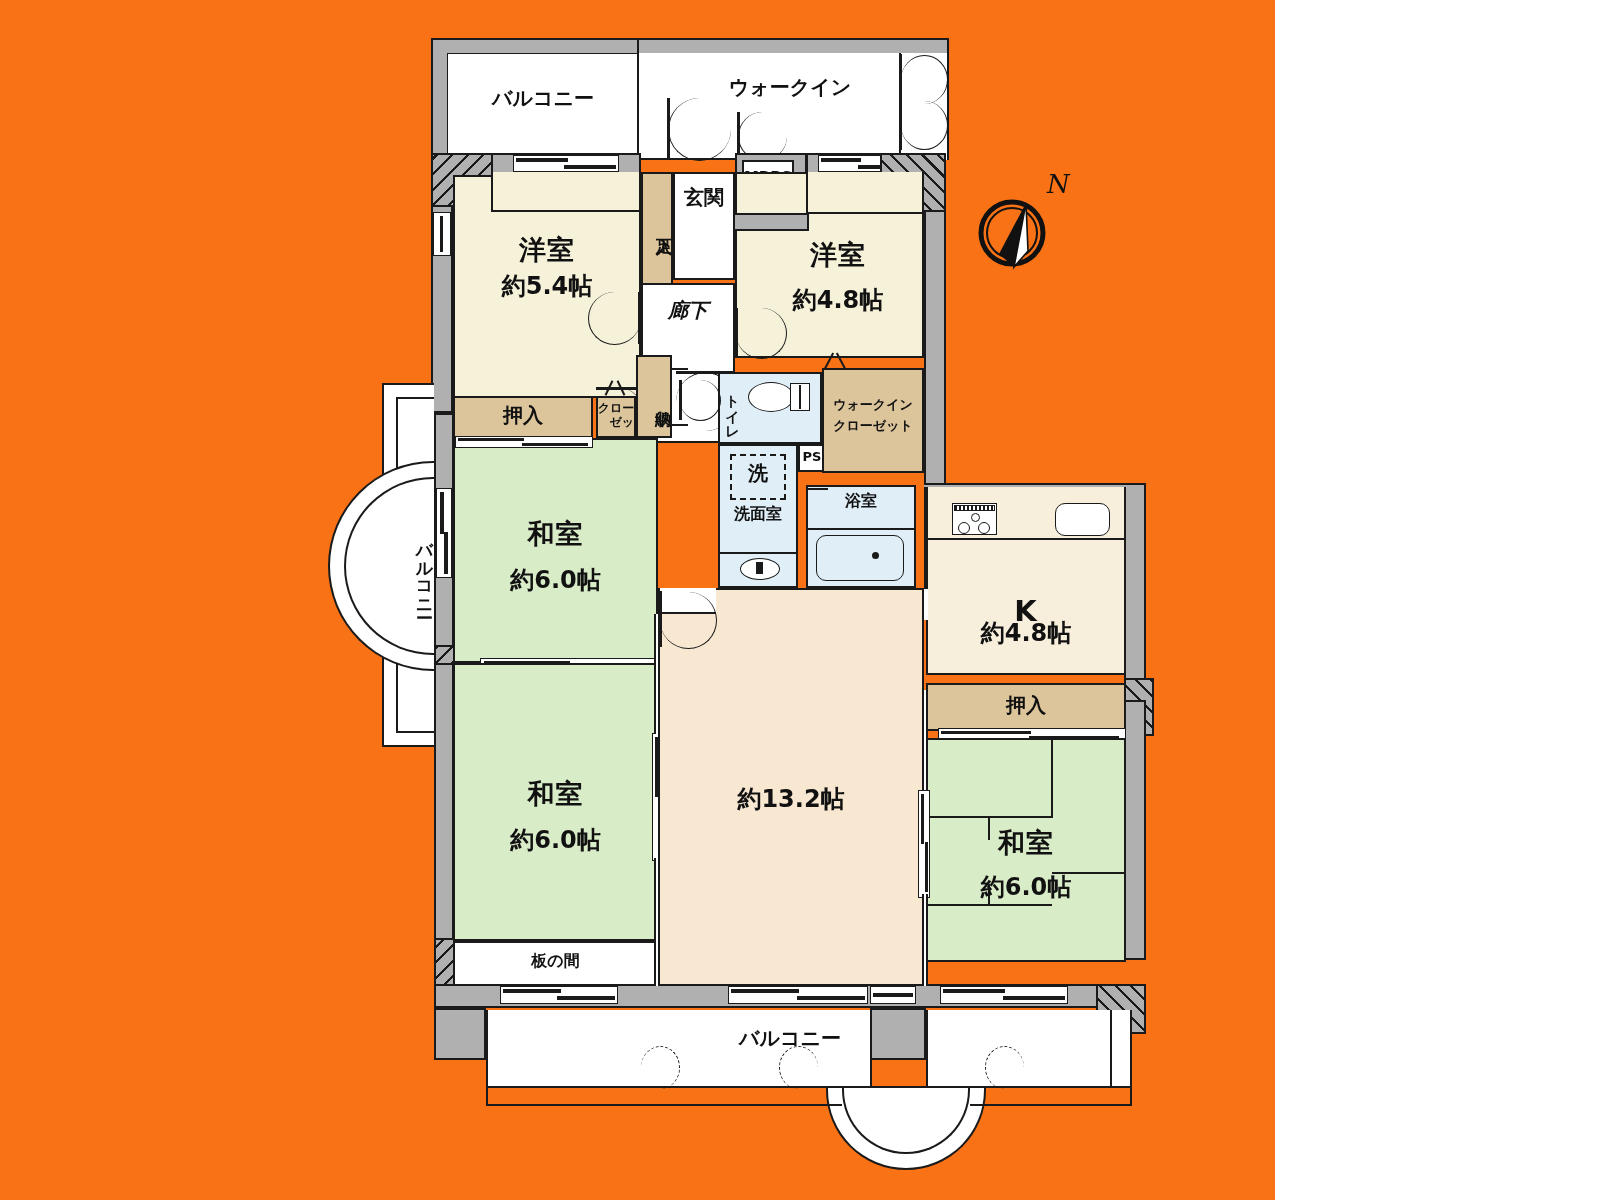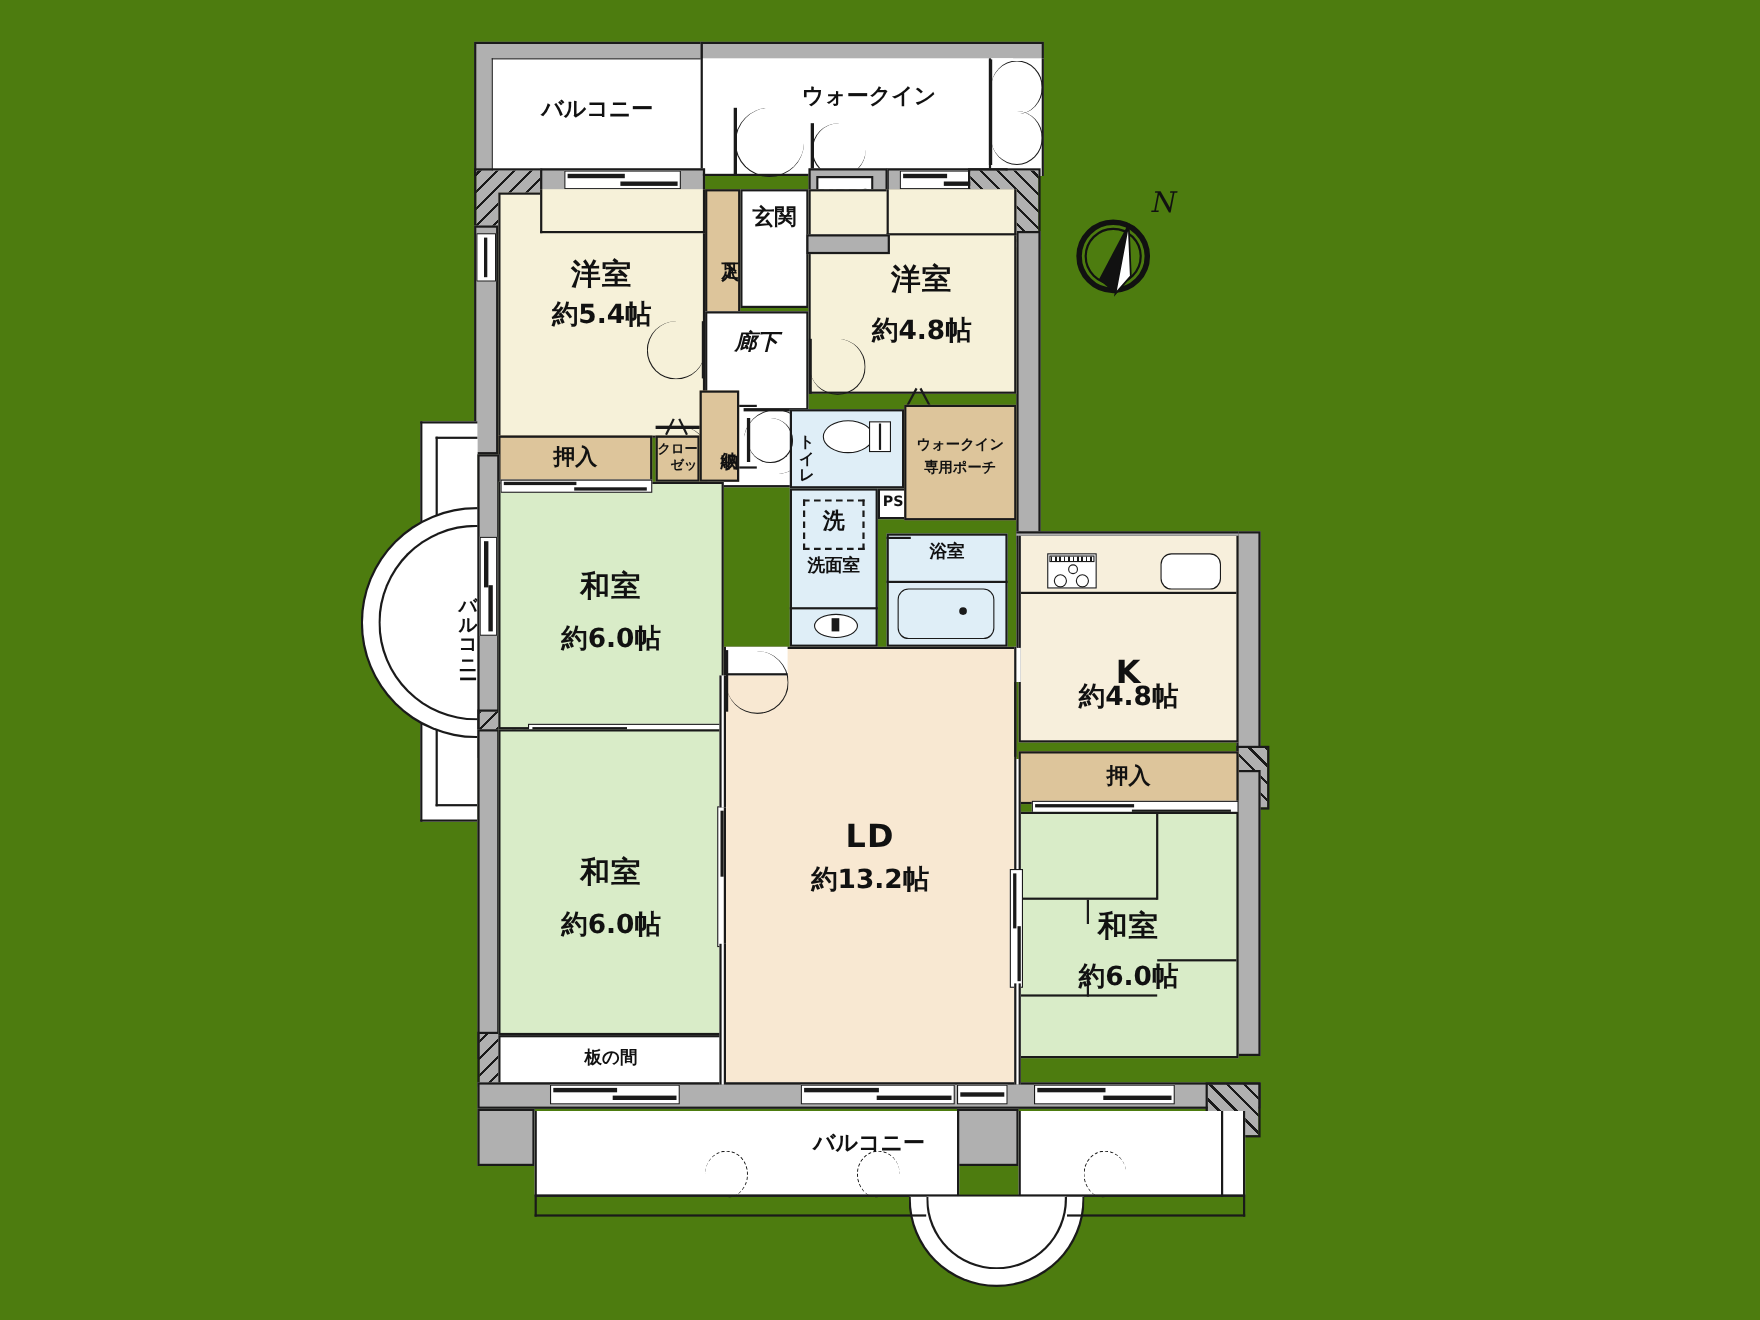--- a/index.html
+++ b/index.html
@@ -1,17 +1,17 @@
 <!DOCTYPE html>
 <html><head>
 <meta charset="utf-8">
 <style>
   html,body{margin:0;padding:0;background:#ffffff;}
   body{width:1600px;height:1200px;font-family:"Liberation Sans","DejaVu Sans",sans-serif;overflow:hidden;}
-  #stage{position:relative;width:1600px;height:1200px;background:#4d7c0f;}
+  #stage{position:relative;width:1275px;height:1200px;background:#f97316;}
 
   
   .rect{position:absolute;box-sizing:border-box;}
   .wall{background:#b0b0b0;border:2px solid #1a1a1a;}
   .room{border:2px solid #1a1a1a;box-sizing:border-box;}
   .white{background:#ffffff;}
   .tatami{background:#d9ecc8;}
   .yousitsu{background:#f6f1d9;}
   .ld{background:#f8e8d2;}
   .kitchen{background:#f7efdc;}
@@ -180,21 +180,21 @@
   <div class="rect room water" style="left:806px;top:485px;width:110px;height:103px;"></div>
   <div class="label lbl-sm" style="left:806px;top:492px;width:110px;">浴室</div>
   <div class="dline" style="left:806px;top:528px;width:110px;height:2px;"></div>
   <div class="fix round" style="left:816px;top:535px;width:88px;height:46px;background:#dfeef7;"></div>
   <div class="fix oval" style="left:872px;top:552px;width:7px;height:7px;background:#1a1a1a;border:none;"></div>
 
   <div class="dline" style="left:806px;top:488px;width:22px;height:2px;"></div>
 
   <div class="rect room closet" style="left:822px;top:368px;width:102px;height:105px;"></div>
   <div class="label lbl-xs" style="left:818px;top:398px;width:110px;font-size:13px;">ウォークイン</div>
-  <div class="label lbl-xs" style="left:818px;top:419px;width:110px;font-size:13px;">専用ポーチ</div>
+  <div class="label lbl-xs" style="left:818px;top:419px;width:110px;font-size:13px;">クローゼット</div>
 
   <div class="rect" style="left:382px;top:383px;width:52px;height:364px;border:2px solid #1a1a1a;border-right:none;background:#fff;box-sizing:border-box;"></div>
   <div class="rect" style="left:396px;top:397px;width:38px;height:336px;border:2px solid #1a1a1a;border-right:none;background:#fff;box-sizing:border-box;"></div>
 
   <div class="rect" style="left:328px;top:461px;width:120px;height:210px;border:2px solid #1a1a1a;border-right:none;border-radius:105px 0 0 105px;background:#fff;box-sizing:border-box;"></div>
   <div class="rect" style="left:344px;top:477px;width:104px;height:178px;border:2px solid #1a1a1a;border-right:none;border-radius:89px 0 0 89px;background:#fff;box-sizing:border-box;"></div>
   <div class="label lbl-mid lbl-vert" style="left:398px;top:500px;width:36px;height:140px;display:flex;align-items:flex-start;justify-content:center;font-size:17px;">バルコニー</div>
 
   <div class="rect wall" style="left:434px;top:413px;width:20px;height:250px;"></div>
   <div class="slider" style="left:436px;top:488px;width:16px;height:90px;"></div>
@@ -221,21 +221,20 @@
   <div class="label lbl-room-size" style="left:453px;top:827px;width:205px;">約6.0帖</div>
 
   <div class="rect room white" style="left:453px;top:941px;width:205px;height:45px;"></div>
   <div class="label lbl-sm" style="left:453px;top:952px;width:205px;">板の間</div>
 
   <div class="slider" style="left:652px;top:733px;width:12px;height:128px;"></div>
   <div class="sbar" style="left:655px;top:737px;width:3px;height:60px;"></div>
   <div class="sbar" style="left:659px;top:795px;width:3px;height:60px;"></div>
 
   <div class="rect room ld" style="left:658px;top:588px;width:266px;height:398px;"></div>
-  <div class="label lbl-room-name" style="left:658px;top:744px;width:266px;font-size:29px;">LD</div>
   <div class="label lbl-room-size" style="left:658px;top:786px;width:266px;">約13.2帖</div>
 
   <div class="rect white" style="left:660px;top:588px;width:56px;height:26px;border-bottom:2px solid #1a1a1a;box-sizing:border-box;"></div>
   <div class="arc arc-br" style="left:660px;top:592px;width:56px;height:56px;"></div>
   <div class="dline" style="left:659px;top:591px;width:3px;height:56px;"></div>
 
   <div class="rect room kitchen" style="left:926px;top:485px;width:200px;height:190px;"></div>
 
   <div class="dline" style="left:928px;top:538px;width:196px;height:2px;"></div>
 

